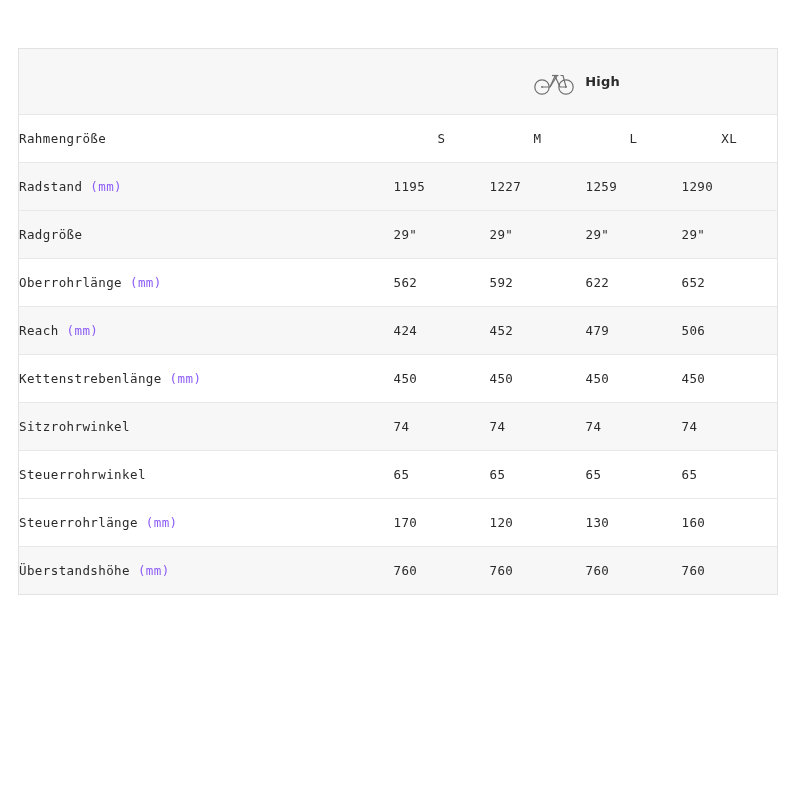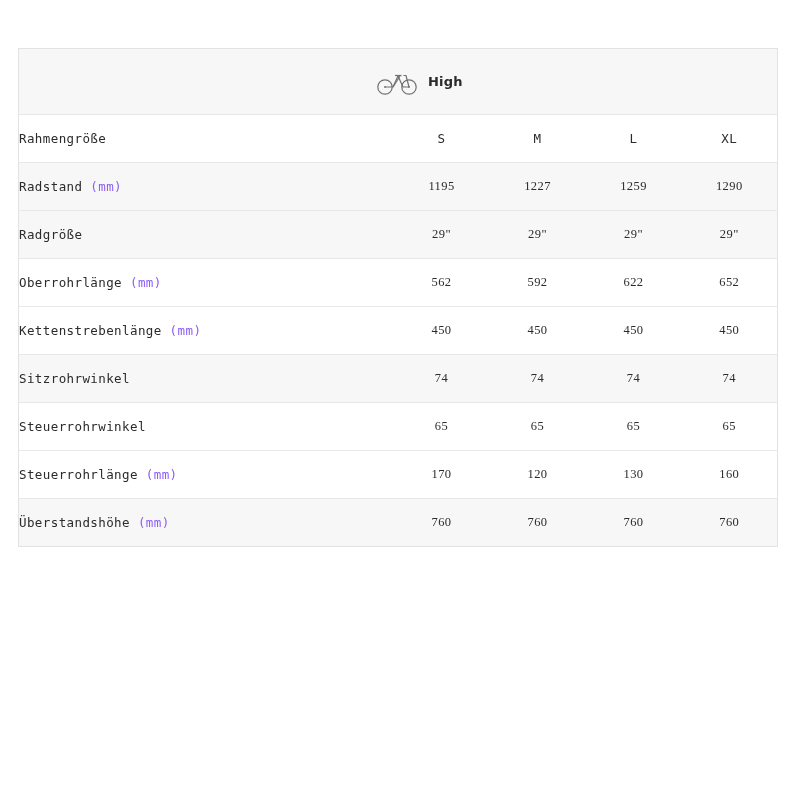--- a/index.html
+++ b/index.html
@@ -80,23 +80,21 @@
   .row-label {
     padding-left: 20px;
     text-align: left;
     letter-spacing: 0.4px;
     white-space: nowrap;
   }
   .row-label .unit {
     color: #8b5cf6;
   }
   .val {
-    text-align: center;
     letter-spacing: 0.4px;
-    font-family: Liberation Serif, serif;
   }
 
   
   .size-name {
     text-align: center;
     letter-spacing: 0.4px;
   }
 </style>
 </head>
 <body>
@@ -106,21 +104,21 @@
     <colgroup>
       <col class="label-col">
       <col class="size-col">
       <col class="size-col">
       <col class="size-col">
       <col class="size-col">
     </colgroup>
     <thead>
       <tr class="head-row">
         <td class="head-cell" colspan="5">
-          <div class="head-inner" style="padding-left: 357px;">
+          <div class="head-inner" style="padding-left: 357px; justify-content: center;">
             <span class="bike-icon">
               <svg width="42" height="28" viewBox="0 0 42 28" xmlns="http://www.w3.org/2000/svg">
                 <g fill="none" stroke="#6f6f6f" stroke-width="1.2">
                   <circle cx="9" cy="19" r="7.2"></circle>
                   <circle cx="33" cy="19" r="7.2"></circle>
                   <path d="M9 19 L17 19 L22 8 L27 19 L33 19" stroke-linejoin="round"></path>
                   <path d="M17 19 L24 8"></path>
                   <path d="M19 7.5 L25.5 7.5"></path>
                   <path d="M33 19 L30 7.5 L27.5 7.5"></path>
                 </g>
@@ -161,20 +159,27 @@
       </tr>
 
       <tr>
         <td class="row-label"><span>Oberrohrlänge</span> <span class="unit">(mm)</span></td>
         <td class="val">562</td>
         <td class="val">592</td>
         <td class="val">622</td>
         <td class="val">652</td>
       </tr>
 
+      <tr class="alt">
+        <td class="row-label"><span>Reach</span> <span class="unit">(mm)</span></td>
+        <td class="val">424</td>
+        <td class="val">452</td>
+        <td class="val">479</td>
+        <td class="val">506</td>
+      </tr>
 
       <tr>
         <td class="row-label"><span>Kettenstrebenlänge</span> <span class="unit">(mm)</span></td>
         <td class="val">450</td>
         <td class="val">450</td>
         <td class="val">450</td>
         <td class="val">450</td>
       </tr>
 
       <tr class="alt">

